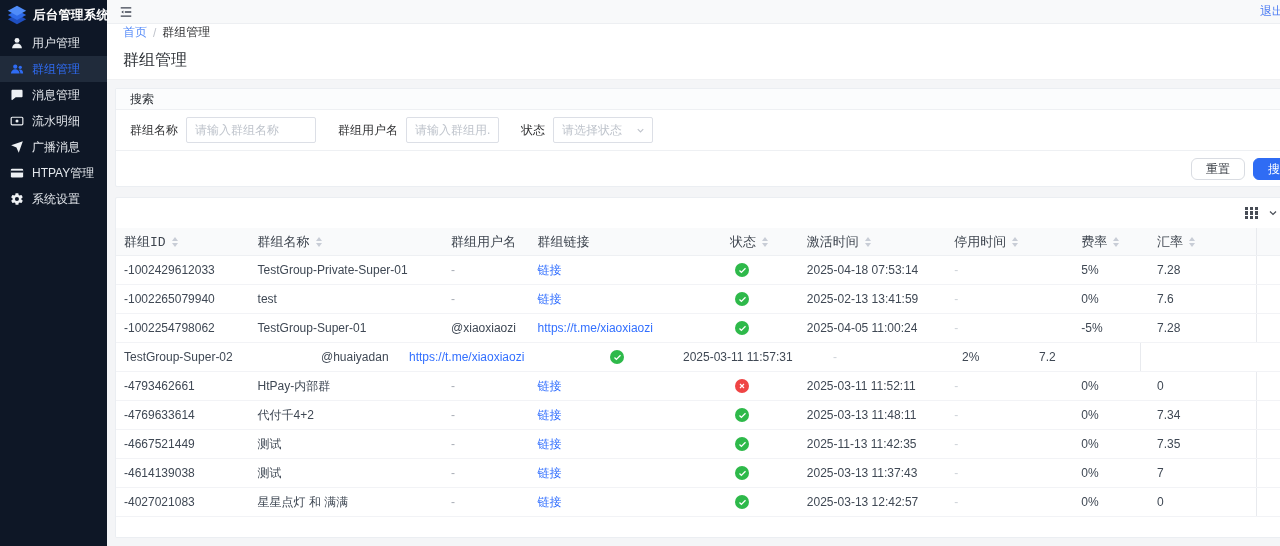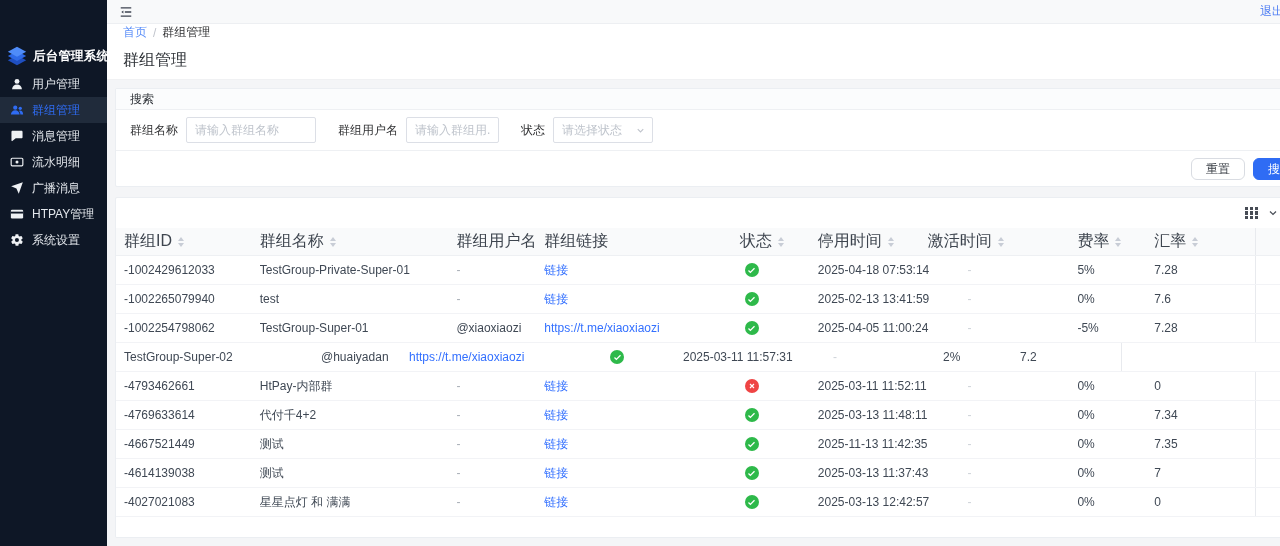--- a/index.html
+++ b/index.html
@@ -1,21 +1,21 @@
 <!DOCTYPE html>
 <html style="--accent: #2f6cf4; --link: #3370ff; --success: #2eb94a; --danger: #ef4444; --sidebar-bg: #0e1726;"><head>
 <meta charset="utf-8">
 <style>
   * { margin:0; padding:0; box-sizing:border-box; }
   html,body { width:1280px; height:546px; overflow:hidden; }
   body { font-family:"Liberation Sans","DejaVu Sans",sans-serif; font-size:12px; color:#333; position:relative; background:#f4f5f7; }
 
   
   .sidebar { position:absolute; left:0; top:0; width:107px; height:546px; background:var(--sidebar-bg,#0e1726); z-index:5; }
-  .logo-row { display:flex; align-items:center; gap:6px; padding:6px 16px 6px 7px; height:30px;margin-top:41px; }
+  .logo-row { display:flex; align-items:center; gap:6px; padding:6px 16px 6px 7px; height:30px; }
   .logo-title { color:#fff; font-size:12.5px; font-weight:bold; white-space:nowrap; letter-spacing:.2px; }
   .nav-item { display:flex; align-items:center; gap:8px; height:26px; padding-left:10px; color:#e3e7ec; cursor:pointer; white-space:nowrap; }
   .nav-item .nav-icon { width:14px; height:14px; display:inline-flex; align-items:center; justify-content:center; color:#eef1f4; }
   .nav-item .nav-label { font-size:12px; }
   .nav-item.active { background:#202b3b; color:var(--accent,#2f6cf4); }
   .nav-item.active .nav-icon { color:var(--accent,#2f6cf4); }
 
   
   .main { position:absolute; left:107px; top:0; width:1225px; height:546px; display:flex; flex-direction:column; background:#f4f5f7; }
   .topbar { height:24px; background:#f8f9fa; border-bottom:1px solid #edeff2; display:flex; align-items:center; padding:0 24px 0 12px; flex:0 0 auto; }
@@ -47,41 +47,41 @@
   .btn-primary { background:var(--accent,#2f6cf4); border:1px solid var(--accent,#2f6cf4); color:#fff; }
 
   
   .table-card { flex:1 1 auto; margin-top:10px; display:flex; flex-direction:column; overflow:hidden; }
   .table-toolbar { height:30px; display:flex; align-items:center; justify-content:flex-end; gap:9px; padding-right:44px; flex:0 0 auto; }
   .grid-icon { width:13px; height:13px; display:grid; grid-template-columns:repeat(3,1fr); grid-template-rows:repeat(3,1fr); gap:1.5px; cursor:pointer; }
   .grid-icon i { background:#474c55; }
   .toolbar-chevron { display:inline-flex; color:#474c55; cursor:pointer; }
 
   .thead { display:flex; background:#f9fafb; border-bottom:1px solid #eef0f3; height:28px; flex:0 0 auto; }
-  .th { display:flex; align-items:center; padding-left:8px; color:#3e454f; font-size:16px; cursor:pointer; overflow:hidden; white-space:nowrap; }
+  .th { display:flex; align-items:center; padding-left:8px; color:#3e454f; font-size:13px; cursor:pointer; overflow:hidden; white-space:nowrap;font-family:Liberation Mono, monospace; }
   .sorter { display:inline-flex; flex-direction:column; gap:2px; margin-left:6px; }
   .sorter i { display:block; width:0; height:0; border-left:3.5px solid transparent; border-right:3.5px solid transparent; }
   .sorter .up { border-bottom:4px solid #c8cdd6; }
   .sorter .down { border-top:4px solid #c8cdd6; }
 
   .tr { display:flex; height:29px; border-bottom:1px solid #f2f3f6; background:#fff; }
   .td { display:flex; align-items:center; padding-left:8px; color:#3f4854; font-size:12px; white-space:nowrap; overflow:hidden; }
   .td.dash { color:#a8aeb6; }
   .td.dash-light { color:#ced3d9; }
   .link { color:var(--link,#3370ff); cursor:pointer; text-decoration:none; }
   .td-status { padding-left:13px; }
   .status { width:14px; height:14px; border-radius:50%; display:inline-flex; align-items:center; justify-content:center; }
   .status.ok { background:var(--success,#2eb94a); }
   .status.bad { background:var(--danger,#ef4444); }
   .pencil { display:inline-flex; color:var(--link,#3370ff); cursor:pointer; }
   .td-filler, .th-filler { border-left:1px solid #e8eaee; }
 
   
   .col0{width:136px;} .col1{width:197px;} .col2{width:88px;} .col3{width:196px;} .col4{width:78px;}
-  .col5{width:150px;} .col6{width:110px;} .col7{width:77px;} .col8{width:71px;} .col9{width:38px;margin-top:32px;}
+  .col5{width:150px;} .col6{width:110px;} .col7{width:77px;margin-left:19px;} .col8{width:71px;} .col9{width:38px;margin-top:32px;}
   .colf{width:68px; padding-left:0;}
   .tbody { flex:0 0 auto; }
   .table-rest { flex:1 1 auto; background:#fff; }
 </style>
 </head>
 <body>
 
 <aside class="sidebar">
   <div class="logo-row">
     <span style="display:inline-flex">
@@ -265,30 +265,30 @@
   </div>
 
   <div class="th col4">
     <span class="th-label">状态</span>
     <span class="sorter">
               <i class="up"></i>
               <i class="down"></i>
             </span>
   </div>
 
+  <div class="th col5">
+    <span class="th-label">激活时间</span>
+    <span class="sorter">
+              <i class="up"></i>
+              <i class="down"></i>
+            </span>
+  </div>
+
   <div class="th col6">
     <span class="th-label">停用时间</span>
-    <span class="sorter">
-              <i class="up"></i>
-              <i class="down"></i>
-            </span>
-  </div>
-
-  <div class="th col5">
-    <span class="th-label">激活时间</span>
     <span class="sorter">
               <i class="up"></i>
               <i class="down"></i>
             </span>
   </div>
 
   <div class="th col7">
     <span class="th-label">费率</span>
     <span class="sorter">
               <i class="up"></i>

